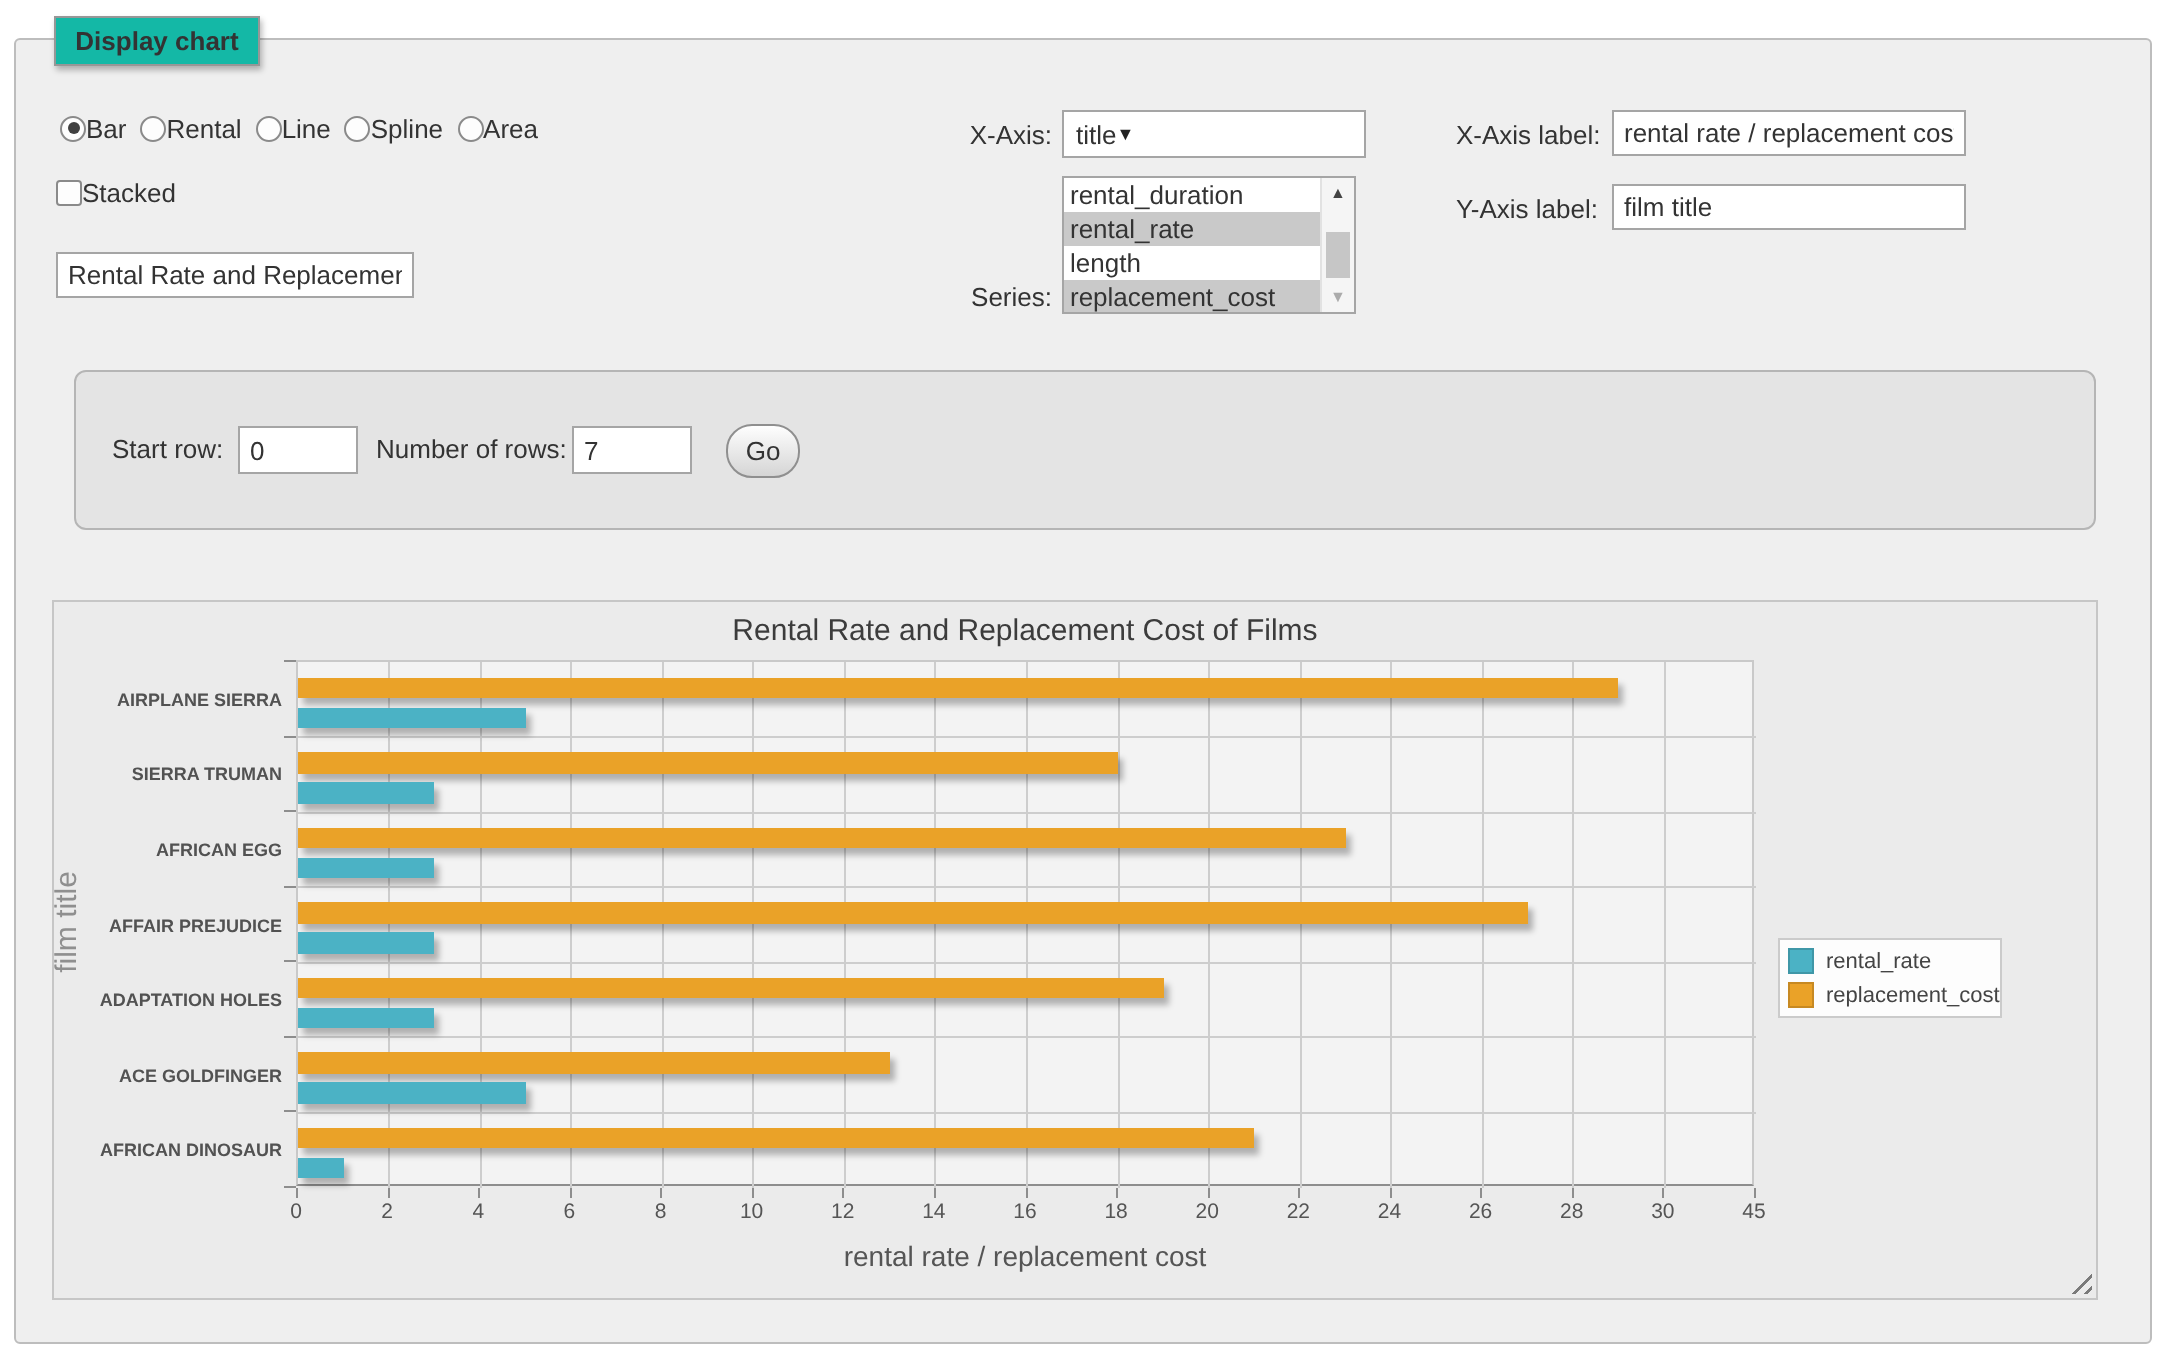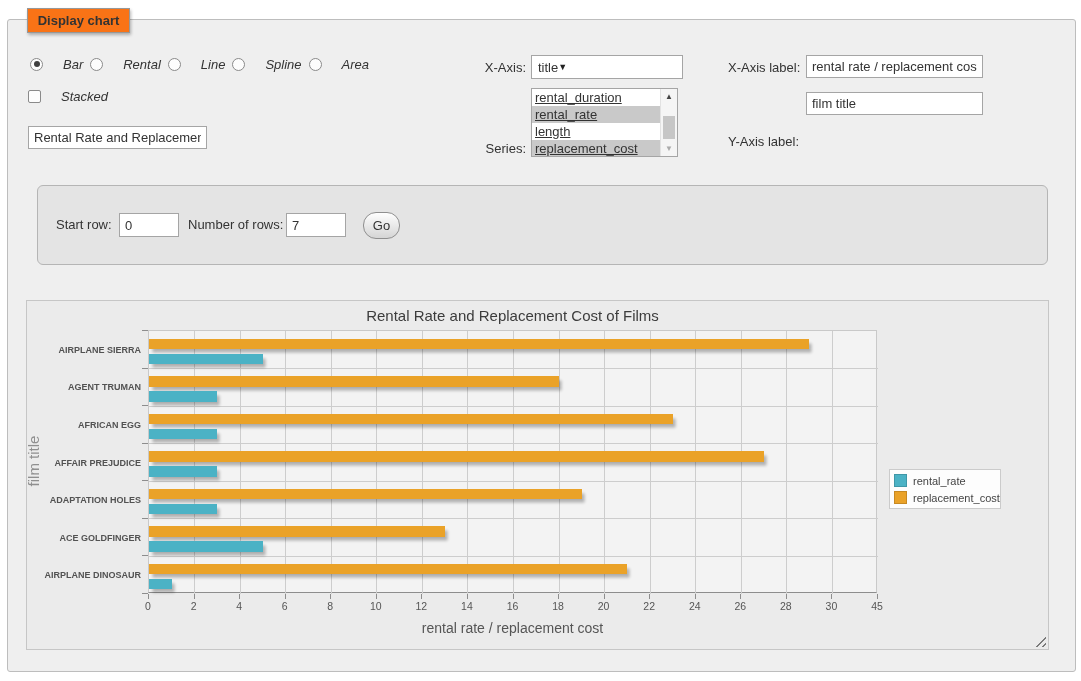--- a/index.html
+++ b/index.html
@@ -1,30 +1,30 @@
 <!DOCTYPE html>
 <html><head>
 <meta charset="utf-8">
 <style>
   * { box-sizing: border-box; }
   html,body { margin:0; padding:0; }
   body { width:1081px; height:681px; background:#fff; font-family:"Liberation Sans",sans-serif; font-size:13px; color:#333; position:relative; overflow:hidden; }
   .abs { position:absolute; }
   .frame { position:absolute; left:7px; top:19px; width:1069px; height:653px; background:#efefef; border:1px solid #bdbdbd; border-radius:3px; }
-  .frame-legend { position:absolute; left:27px; top:8px; width:103px; height:25px; background:#f97316; border:1px solid #979797; box-shadow:1px 2px 3px rgba(0,0,0,0.28); font-weight:bold; text-align:center; line-height:23px; z-index:5; }
+  .frame-legend { position:absolute; left:27px; top:8px; width:103px; height:25px; background:#14b8a6; border:1px solid #979797; box-shadow:1px 2px 3px rgba(0,0,0,0.28); font-weight:bold; text-align:center; line-height:23px; z-index:5; }
   .opt { display:inline-flex; align-items:center; margin-right:7px; }
   .radio { width:13px; height:13px; border-radius:50%; border:1px solid #8a8a8a; background:#fdfdfd; display:inline-block; position:relative; }
   .radio.checked::after { content:""; position:absolute; left:2.5px; top:2.5px; width:6px; height:6px; border-radius:50%; background:#404040; }
-  .opt-label { margin-left:20px;font-style:italic; }
+  .opt-label { margin-left:0; }
   .checkbox { width:13px; height:13px; border:1px solid #8a8a8a; border-radius:2px; background:#fdfdfd; display:inline-block; }
   input.txt { border:1px solid #a5a5a5; background:#fff; color:#333; font-family:"Liberation Sans",sans-serif; font-size:13px; padding:2px 5px; border-radius:0; }
   .selectbox { border:1px solid #a5a5a5; background:#fff; display:flex; align-items:center; justify-content:flex-start; padding:0 6px 0 6px; }
   .selectbox .arrow { font-size:9px; color:#222; }
   .listbox { border:1px solid #a5a5a5; background:#fff; overflow:hidden; position:absolute; }
-  .listbox .item { height:17px; line-height:17px; padding-left:3px; font-size:13px; white-space:nowrap;text-decoration:underline; }
+  .listbox .item { height:17px; line-height:17px; padding-left:3px; font-size:13px; white-space:nowrap; }
   .listbox .item.sel { background:#c9c9c9; }
   .sb { position:absolute; right:0; top:0; bottom:0; width:17px; background:#f5f5f5; border-left:1px solid #e2e2e2; }
   .sb .btn { position:absolute; left:0; width:16px; height:15px; text-align:center; font-size:8px; line-height:15px; }
   .sb .thumb { position:absolute; left:2px; width:12px; background:#c6c6c6; }
   .panel { position:absolute; left:37px; top:185px; width:1011px; height:80px; background:#e4e4e4; border:1px solid #b5b5b5; border-radius:6px; }
   .gobtn { position:absolute; border:1px solid #8f8f8f; border-radius:13px; background:linear-gradient(#fefefe,#d5d5d5); font-family:"Liberation Sans",sans-serif; font-size:13px; color:#333; text-align:center; }
   .chartbox { position:absolute; left:26px; top:300px; width:1023px; height:350px; background:#ebebeb; border:1px solid #c6c6c6; }
   .chart-title { position:absolute; left:121px; top:6px; width:729px; text-align:center; font-size:15px; color:#3c3c3c; }
   .grid { position:absolute; left:121px; top:29px; width:729px; height:263px; background:#f3f3f3; border:1px solid #c9c9c9; border-bottom-color:#8d8d8d; }
   .vgrid { position:absolute; top:0; width:1px; background:#cdcdcd; }
@@ -94,21 +94,21 @@
   </div>
 <div class="item">rental_duration</div>
     <div class="item sel">rental_rate</div>
     <div class="item">length</div>
     <div class="item sel">replacement_cost</div>
   </div>
 
 <div class="lab" style="left:728px; top:60px; width:109px; text-align:left;">X-Axis label:</div>
 <input class="txt abs" style="left: 806px; top: 55px; width: 177px; height: 23px;" value="rental rate / replacement cost">
 
-<div class="lab" style="left:690px; top:97px; width:109px; text-align:right;margin-top:37px;">Y-Axis label:</div>
+<div class="lab" style="left:690px; top:97px; width:109px; text-align:right;">Y-Axis label:</div>
 <input class="txt abs" style="left: 806px; top: 92px; width: 177px; height: 23px;" value="film title">
 
 <div class="panel">
   <div class="lab" style="left:18px; top:31px;">Start row:</div>
   <input class="txt abs" style="left: 81px; top: 27px; width: 60px; height: 24px;" value="0">
   <div class="lab" style="left:150px; top:31px;">Number of rows:</div>
   <input class="txt abs" style="left: 248px; top: 27px; width: 60px; height: 24px;" value="7">
   <button class="gobtn" style="left:325px; top:26px; width:37px; height:27px;">Go</button>
 </div>
 
@@ -158,26 +158,26 @@
         <div class="legend-swatch" style="background: rgb(75, 178, 197);"></div>
         <div class="legend-label">rental_rate</div>
       </div>
       <div class="legend-row">
         <div class="legend-swatch" style="background: rgb(234, 162, 40);"></div>
         <div class="legend-label">replacement_cost</div>
       </div>
     </div>
   <div class="resize-handle"></div>
 <div class="cat-label" style="top: 43.7857px;">AIRPLANE SIERRA</div>
-    <div class="cat-label" style="top: 81.3571px;">AGENT TRUMAN</div>
+    <div class="cat-label" style="top: 81.3571px;">SIERRA TRUMAN</div>
     <div class="cat-label" style="top: 118.929px;">AFRICAN EGG</div>
     <div class="cat-label" style="top: 156.5px;">AFFAIR PREJUDICE</div>
     <div class="cat-label" style="top: 194.071px;">ADAPTATION HOLES</div>
     <div class="cat-label" style="top: 231.643px;">ACE GOLDFINGER</div>
-    <div class="cat-label" style="top: 269.214px;">AIRPLANE DINOSAUR</div>
+    <div class="cat-label" style="top: 269.214px;">AFRICAN DINOSAUR</div>
     <div class="xtick-mark" style="left: 121px; top: 293px;"></div>
     <div class="xtick-label" style="left: 106px; top: 299px;">0</div>
     <div class="xtick-mark" style="left: 166.562px; top: 293px;"></div>
     <div class="xtick-label" style="left: 151.562px; top: 299px;">2</div>
     <div class="xtick-mark" style="left: 212.125px; top: 293px;"></div>
     <div class="xtick-label" style="left: 197.125px; top: 299px;">4</div>
     <div class="xtick-mark" style="left: 257.688px; top: 293px;"></div>
     <div class="xtick-label" style="left: 242.688px; top: 299px;">6</div>
     <div class="xtick-mark" style="left: 303.25px; top: 293px;"></div>
     <div class="xtick-label" style="left: 288.25px; top: 299px;">8</div>

